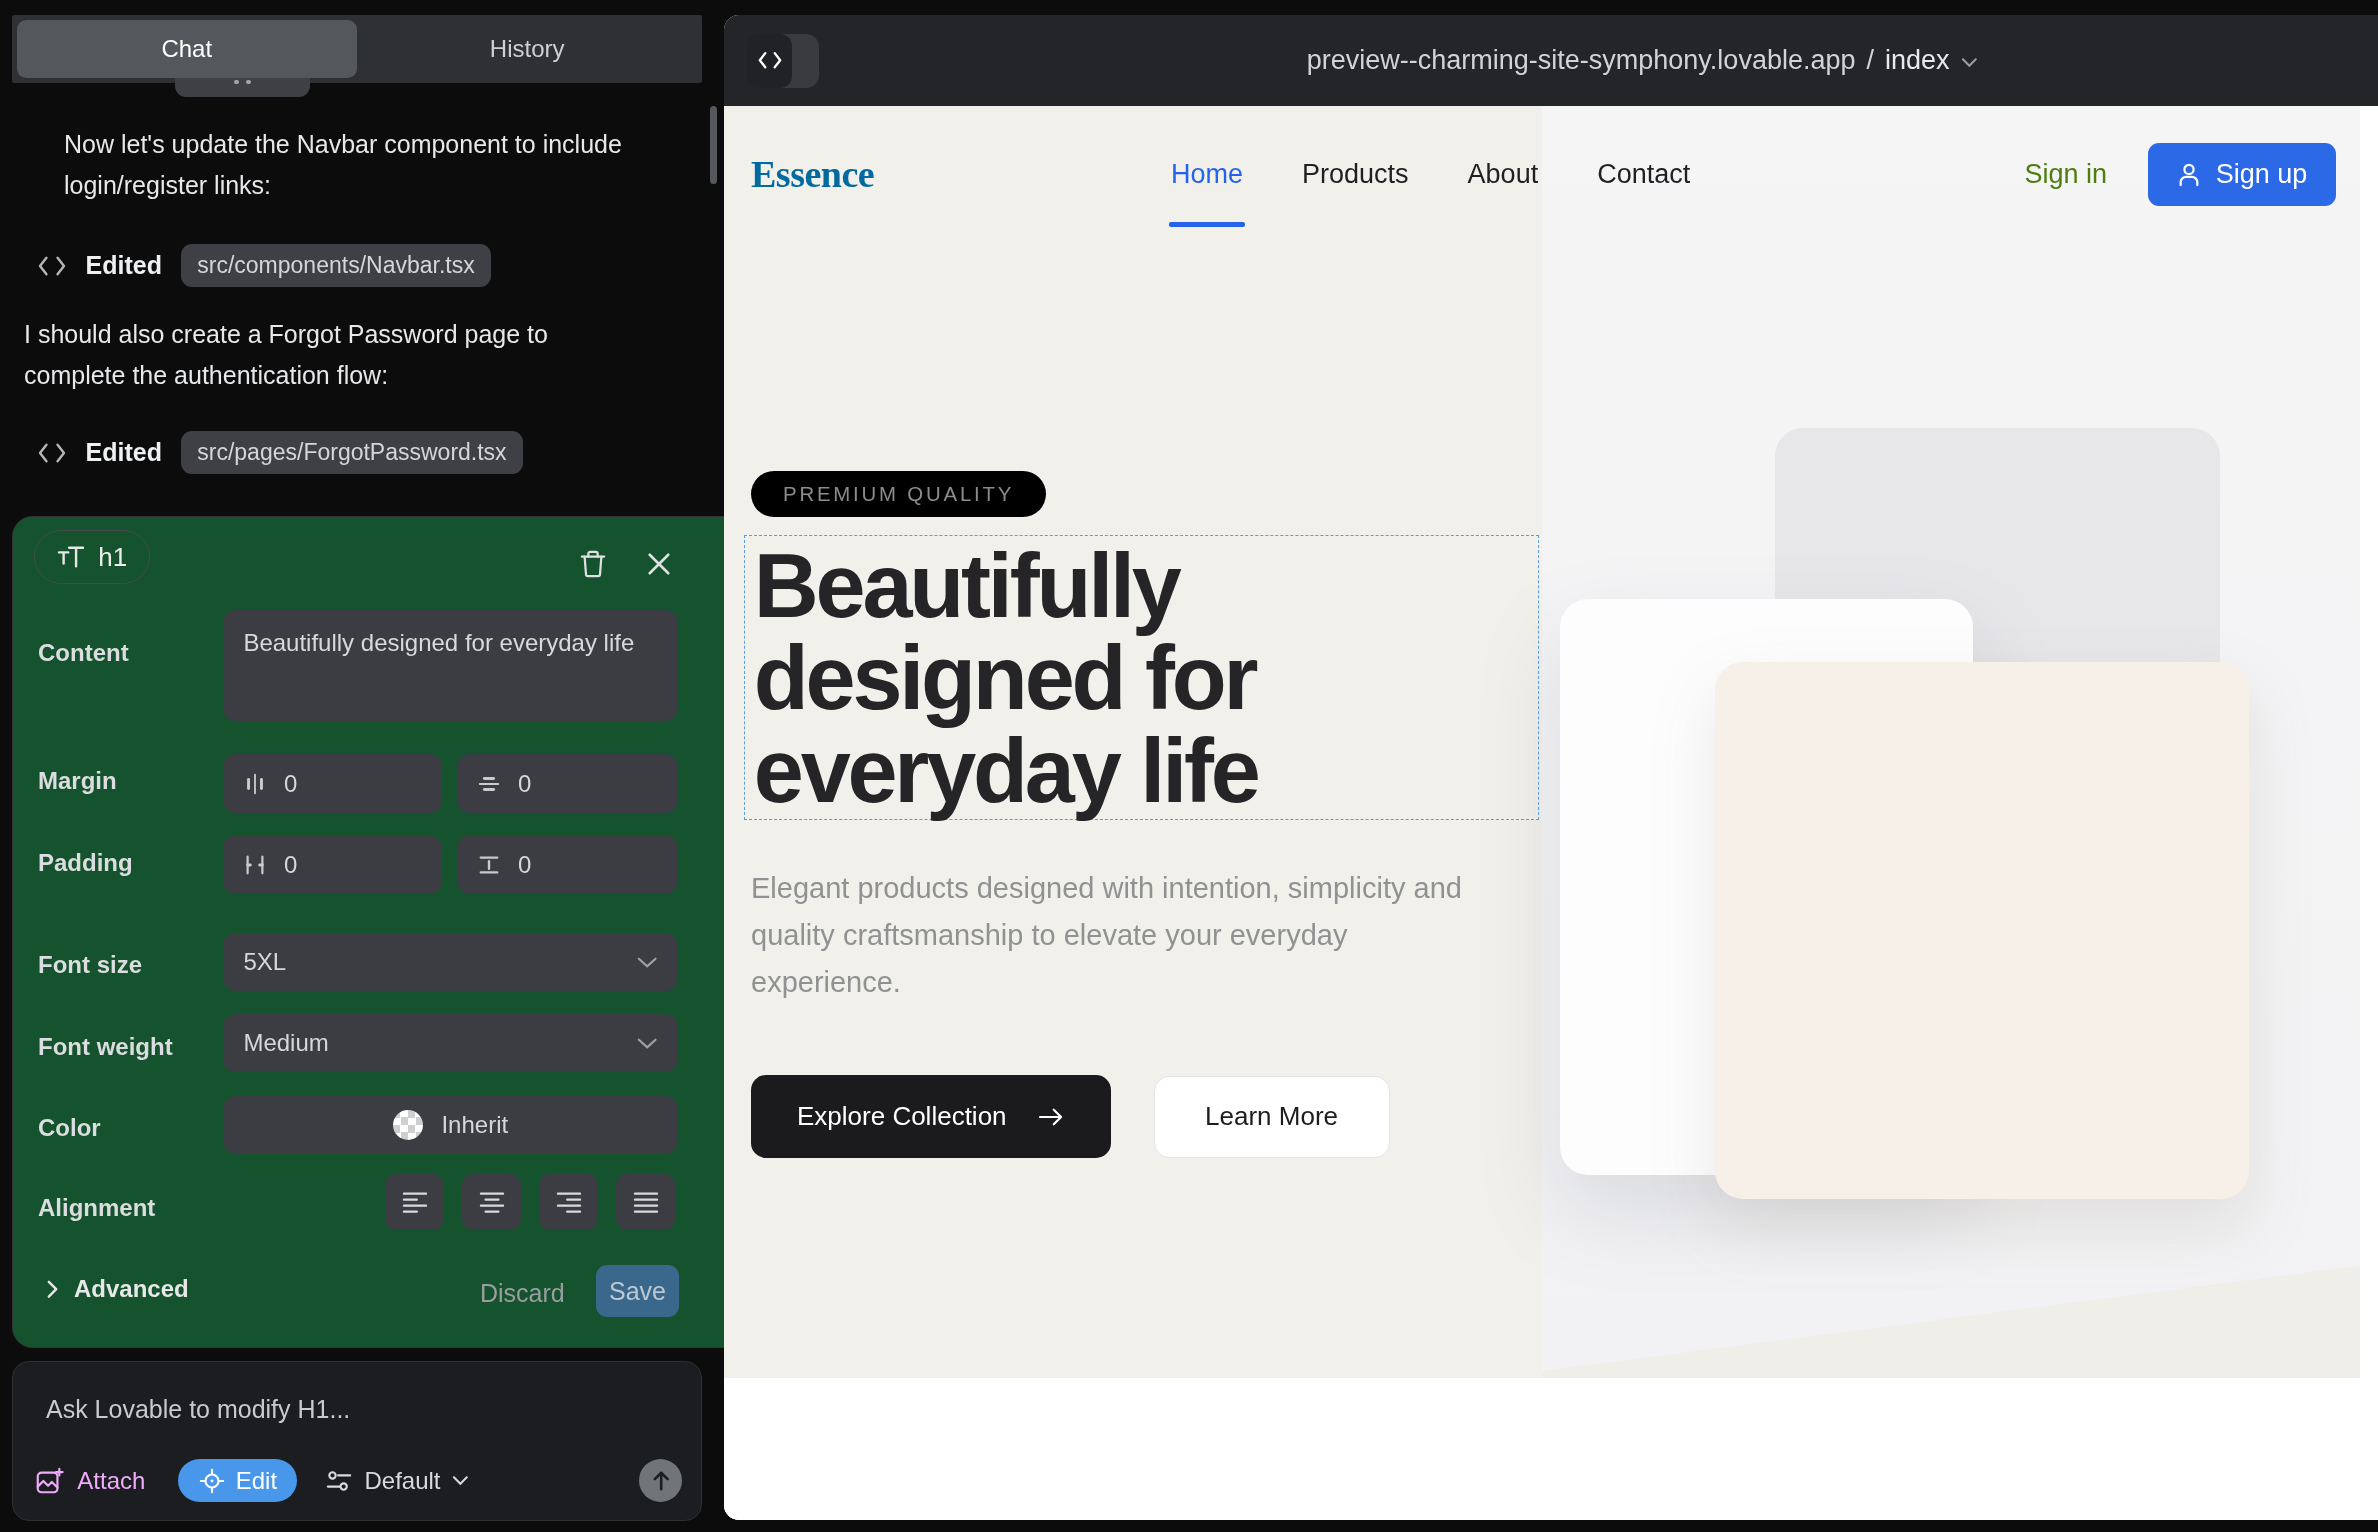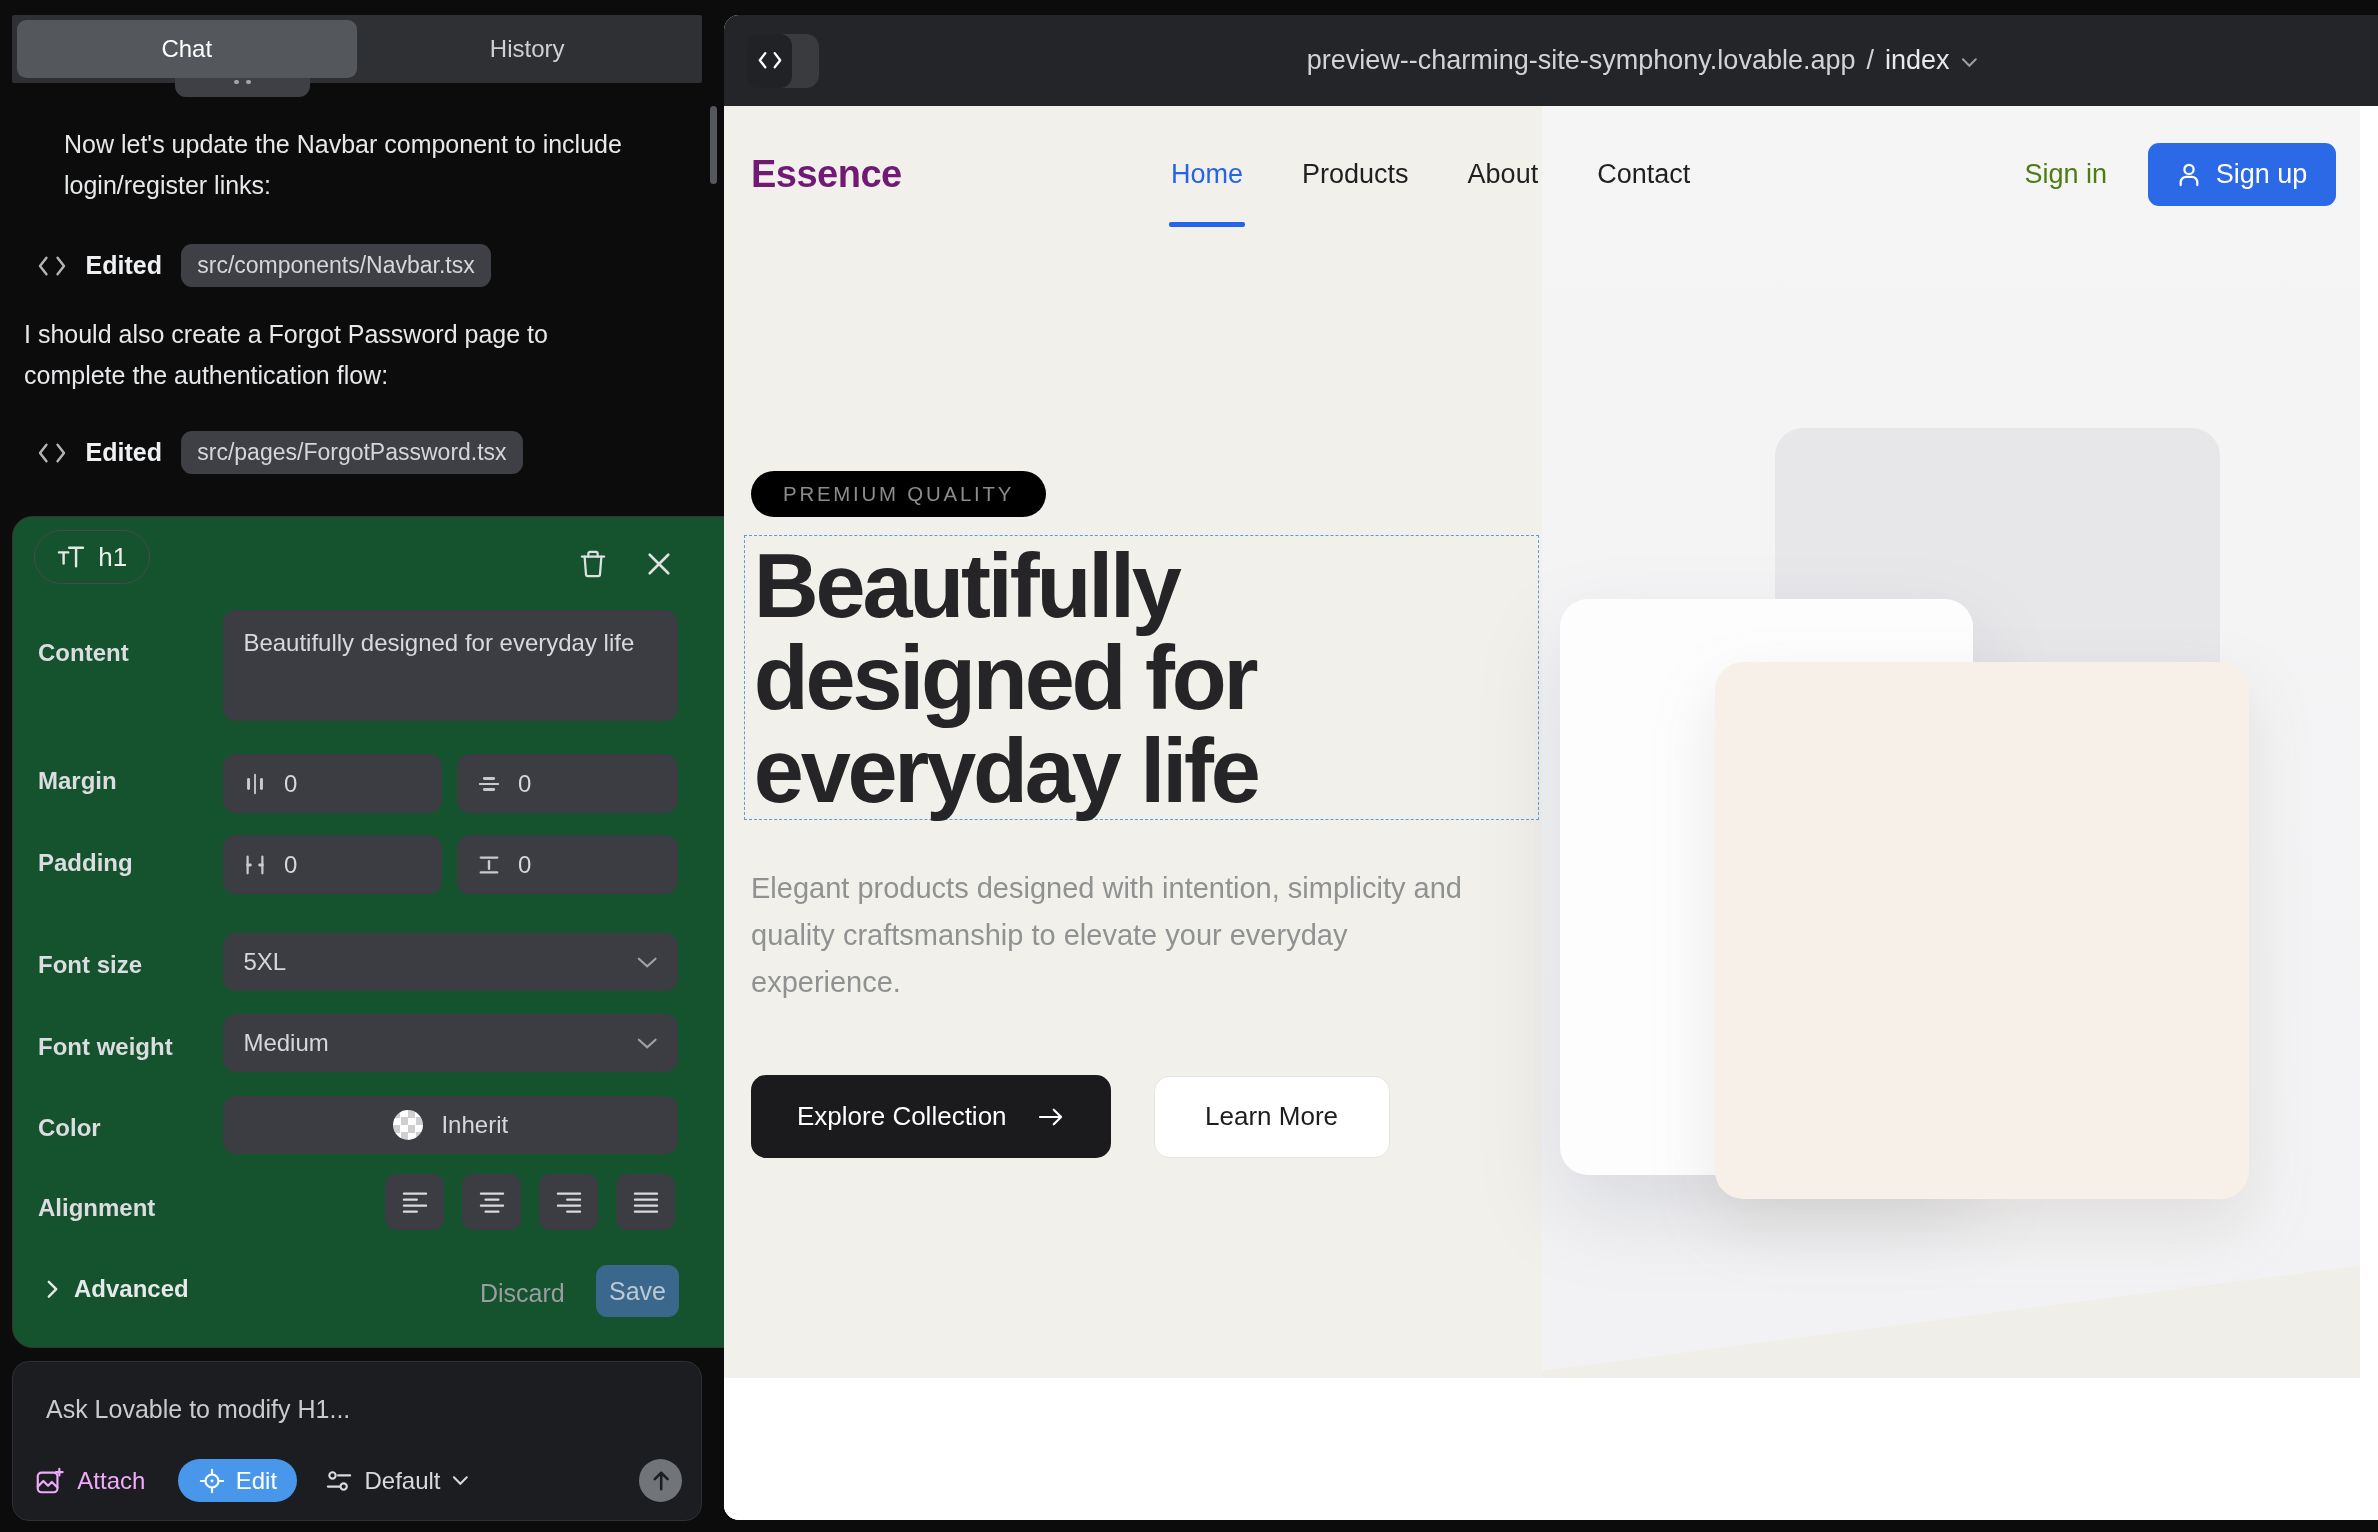--- a/index.html
+++ b/index.html
@@ -95,21 +95,21 @@
            clip-path:polygon(0 94%, 100% 8%, 100% 100%, 0 100%); }
   .rect-gray { position:absolute; left:1051px; top:322px; width:445px; height:560px;
                background:#e7e6e9; border-radius:28px; }
   .card-white { position:absolute; left:836px; top:493px; width:413px; height:576px;
                 background:#fdfdfe; border-radius:28px; box-shadow:0 37px 83px rgba(120,125,140,.20); }
   .card-beige { position:absolute; left:991px; top:556px; width:534px; height:537px;
                 background:#f7f0e8; border-radius:28px; box-shadow:0 28px 65px rgba(150,140,120,.18); }
 
   .navbar { position:absolute; left:0; top:0; width:1636px; height:136px; }
   .brand { position:absolute; left:27px; top:0; height:136px; display:flex; align-items:center;
-           font-size:38px; font-weight:700; letter-spacing:-0.5px; color:#701a75; }
+           font-size:38px; font-weight:700; letter-spacing:-0.5px; color:#0369a1;font-family:Liberation Serif, serif; }
   .nav-links { position:absolute; left:447px; top:0; height:136px; display:flex;
                align-items:center; gap:59px; font-size:27px; color:#1f2022; }
   .nav-link { position:relative; }
   .nav-link.active { color:#2563eb; }
   .nav-link.active::after { content:""; position:absolute; left:-1.9px; right:-1.9px; bottom:-37px;
                height:4.6px; background:#2563eb; border-radius:1.9px; }
   .auth { position:absolute; right:24px; top:0; height:136px; display:flex; align-items:center; gap:41px; }
   .signin { font-size:27px; color:#4d7c0f; }
   .signup { width:188px; height:63px; background:#2c69e6; border-radius:11px; color:#ffffff;
             font-size:27px; display:flex; align-items:center; justify-content:center; gap:15px; }

